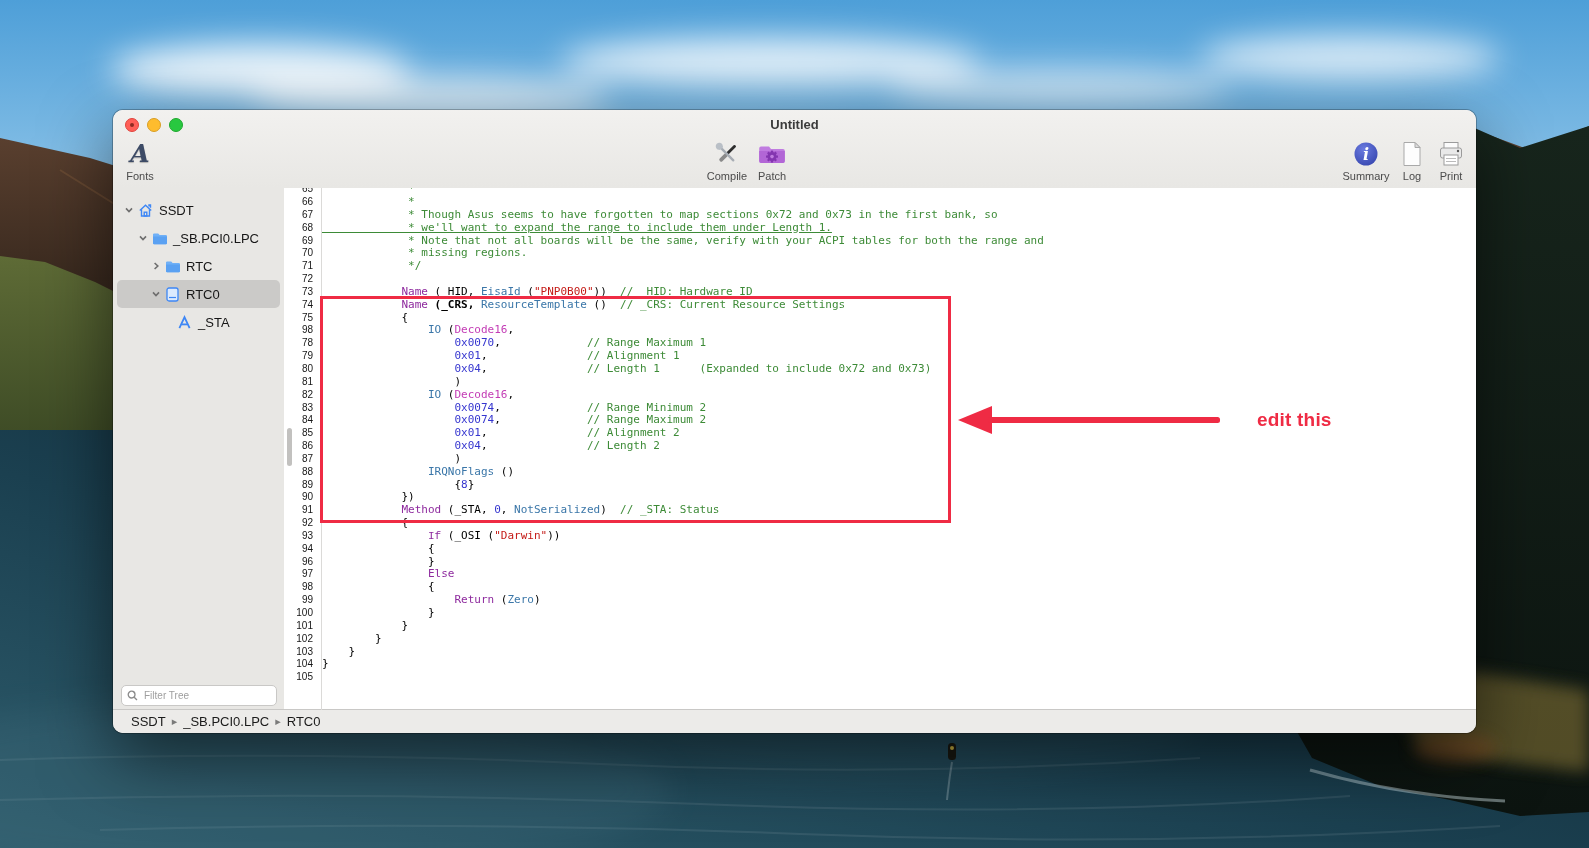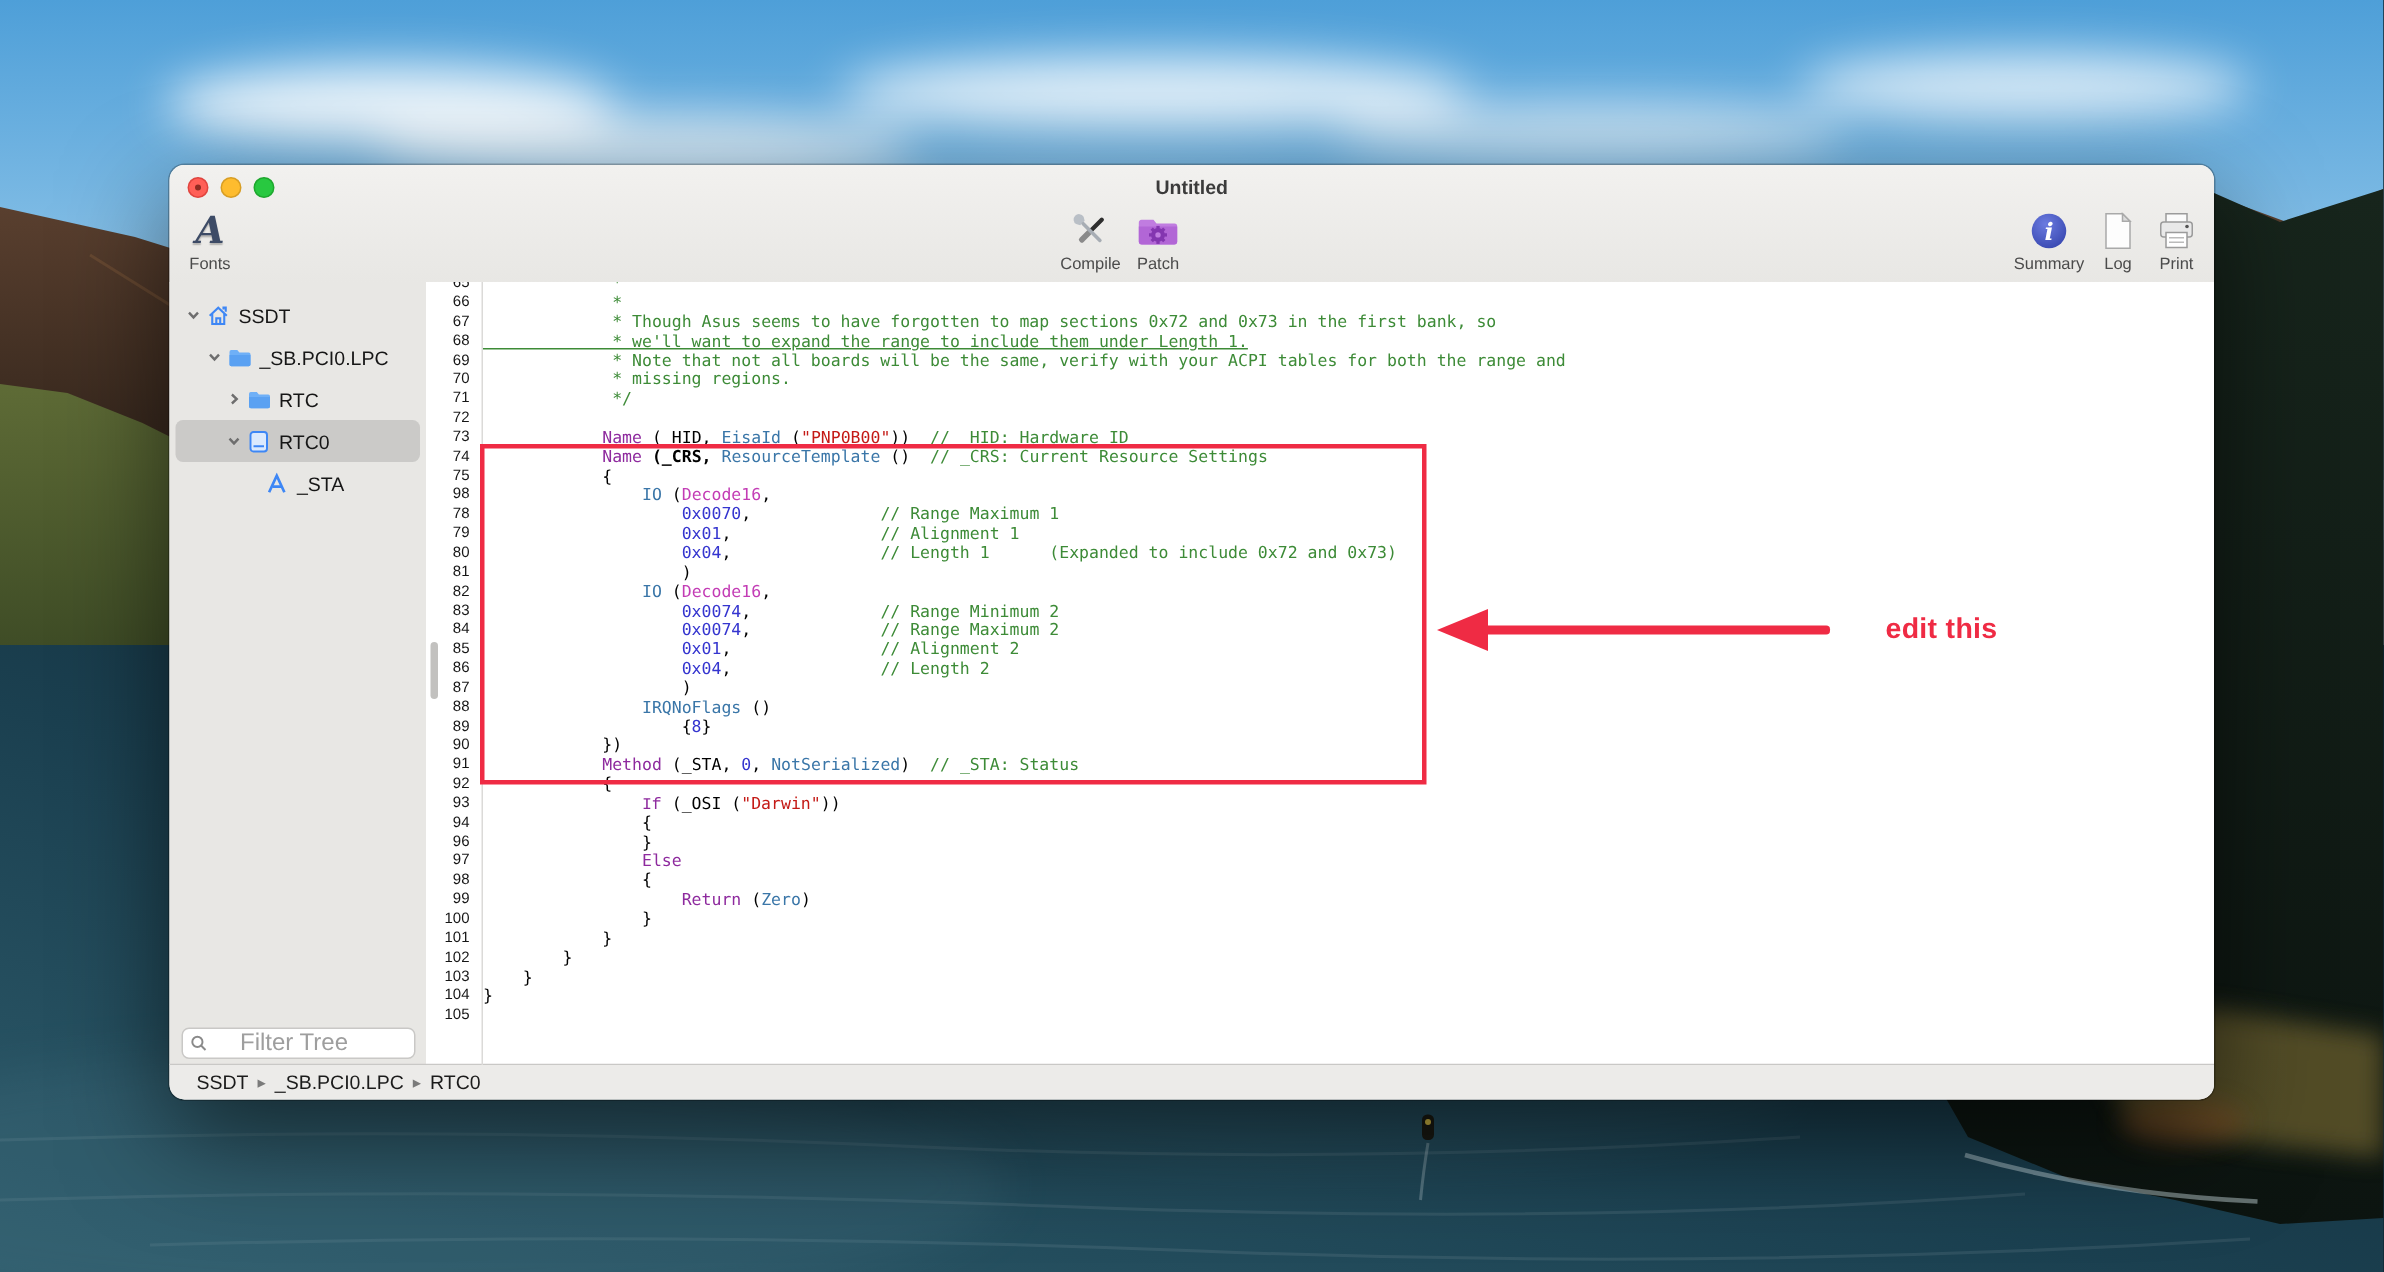--- a/index.html
+++ b/index.html
@@ -31,21 +31,21 @@
   
   .sidebar{position:absolute;left:0;top:78px;width:171px;bottom:23px;
            background:#E8E7E4;border-right:1px solid #C6C5C3;overflow:hidden;}
   .tree{padding-top:8px;}
   .trow{height:28px;display:flex;align-items:center;font-size:13px;color:#161616;}
   .trow .chev{width:11px;display:flex;justify-content:center;margin-right:3px;}
   .trow .ticon{width:17px;display:flex;justify-content:center;margin-right:5px;}
   .trow.sel{background:#CBCAC8;border-radius:5px;margin:0 4px;}
   .filter{position:absolute;left:8px;right:7px;bottom:4px;height:19px;background:#fff;
           border:1px solid #C9C8C6;border-radius:5px;display:flex;align-items:center;padding:0 5px;}
-  .filter input{border:none;outline:none;flex:1;font-size:16px;margin-left:20px;
+  .filter input{border:none;outline:none;flex:1;font-size:10px;margin-left:4px;
                 font-family:"Liberation Sans",sans-serif;color:#333;background:transparent;width:100%;}
   .filter input::placeholder{color:#9E9E9E;}
   .sb-thumb{position:absolute;left:174px;top:318px;width:5px;height:38px;
             background:#C2C1BF;border-radius:3px;z-index:5;}
 
   
   .editor{position:absolute;left:171px;top:78px;right:0;bottom:23px;background:#fff;
           overflow:hidden;border-radius:0;}
   .editor .gutterline{position:absolute;left:37px;top:0;bottom:0;width:1px;background:#DBDAD8;z-index:2;}
   .codewrap{position:absolute;left:0;top:-4.85px;right:0;}

